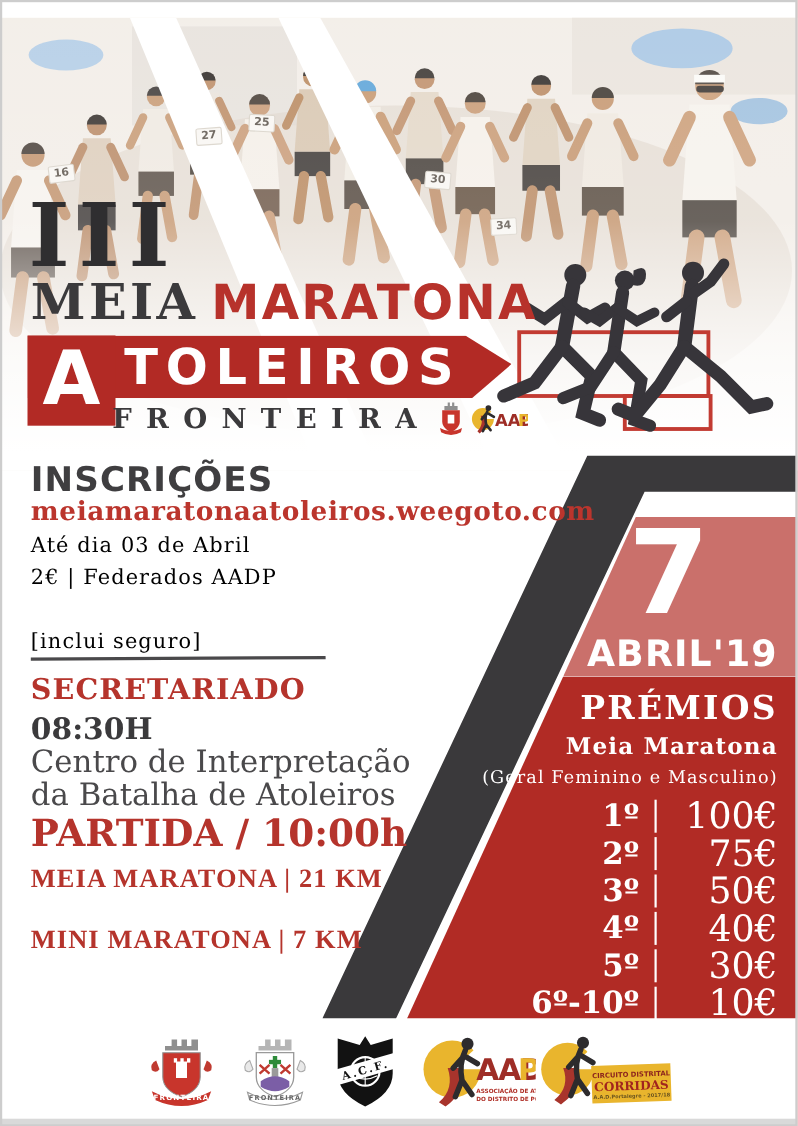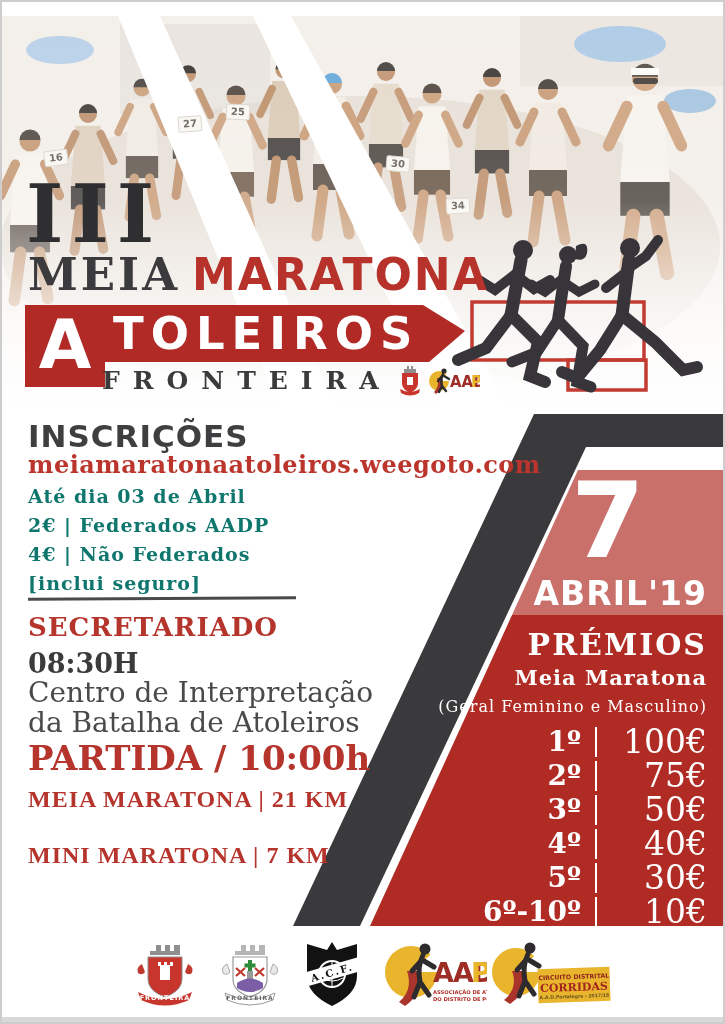--- a/index.html
+++ b/index.html
@@ -65,21 +65,21 @@
   .prize-rows{margin-top:6px;}
   .prize-row{display:grid;grid-template-columns:1fr auto 98px;align-items:center;height:34px;}
   .prize-place{font-size:28px;font-weight:700;}
   .prize-sep{width:2px;height:30px;background:#fff;margin:0 12px 0 14px;}
   .prize-amount{font-size:33px;font-weight:400;text-align:right;}
 
   
   .insc-heading{position:absolute;left:28px;top:418px;z-index:5;color:#3f3e40;
     font-family:"DejaVu Sans","Liberation Sans",sans-serif;font-size:31px;font-weight:800;letter-spacing:1px;}
   .insc-url{position:absolute;left:28px;top:450px;z-index:5;color:#bb352d;font-size:24px;font-weight:700;letter-spacing:.5px;}
-  .insc-line{position:absolute;left:28px;z-index:5;color:#0f766e;font-size:19px;font-weight:700;letter-spacing:1px;}
+  .insc-line{position:absolute;left:28px;z-index:5;color:#000000;font-size:19px;font-weight:400;letter-spacing:1px;}
   .l-deadline{top:485px;} .l-fee1{top:514px;} .l-fee2{top:543px;} .l-note{top:572px;}
   .divider{position:absolute;left:28px;top:597px;width:268px;height:0;border-top:3px solid #4a494b;z-index:5;transform:rotate(-.3deg);}
   .sec-heading{position:absolute;left:28px;top:612px;z-index:5;color:#b5342c;font-size:26px;font-weight:700;letter-spacing:1px;}
   .sec-time{position:absolute;left:28px;top:648px;z-index:5;color:#3b3a3c;font-size:27px;font-weight:700;}
   .sec-venue{position:absolute;left:28px;top:678px;z-index:5;color:#4a494b;font-size:28px;font-weight:400;line-height:30px;}
   .partida{position:absolute;left:28px;top:738px;z-index:5;color:#b5342c;font-size:34px;font-weight:700;}
   .dist{position:absolute;left:28px;z-index:5;color:#b5342c;
     font-family:Liberation Serif, serif;font-size:24px;font-weight:800;letter-spacing:1px;}
   .d1{top:786px;} .d2{top:842px;}
 
@@ -235,21 +235,20 @@
         <span class="prize-sep"></span>
         <span class="prize-amount">10€</span>
       </div>
     </div>
   </div>
 
   <div class="insc-heading">INSCRIÇÕES</div>
   <div class="insc-url">meiamaratonaatoleiros.weegoto.com</div>
   <div class="insc-line l-deadline">Até dia 03 de Abril</div>
   <div class="insc-line l-fee1">2€ | Federados AADP</div>
-  <div class="insc-line l-fee2">4€ | Não Federados</div>
   <div class="insc-line l-note">[inclui seguro]</div>
   <div class="divider"></div>
   <div class="sec-heading">SECRETARIADO</div>
   <div class="sec-time">08:30H</div>
   <div class="sec-venue">
     <div>Centro de Interpretação</div>
     <div>da Batalha de Atoleiros</div>
   </div>
   <div class="partida">PARTIDA / 10:00h</div>
   <div class="dist d1">MEIA MARATONA | 21 KM</div>

